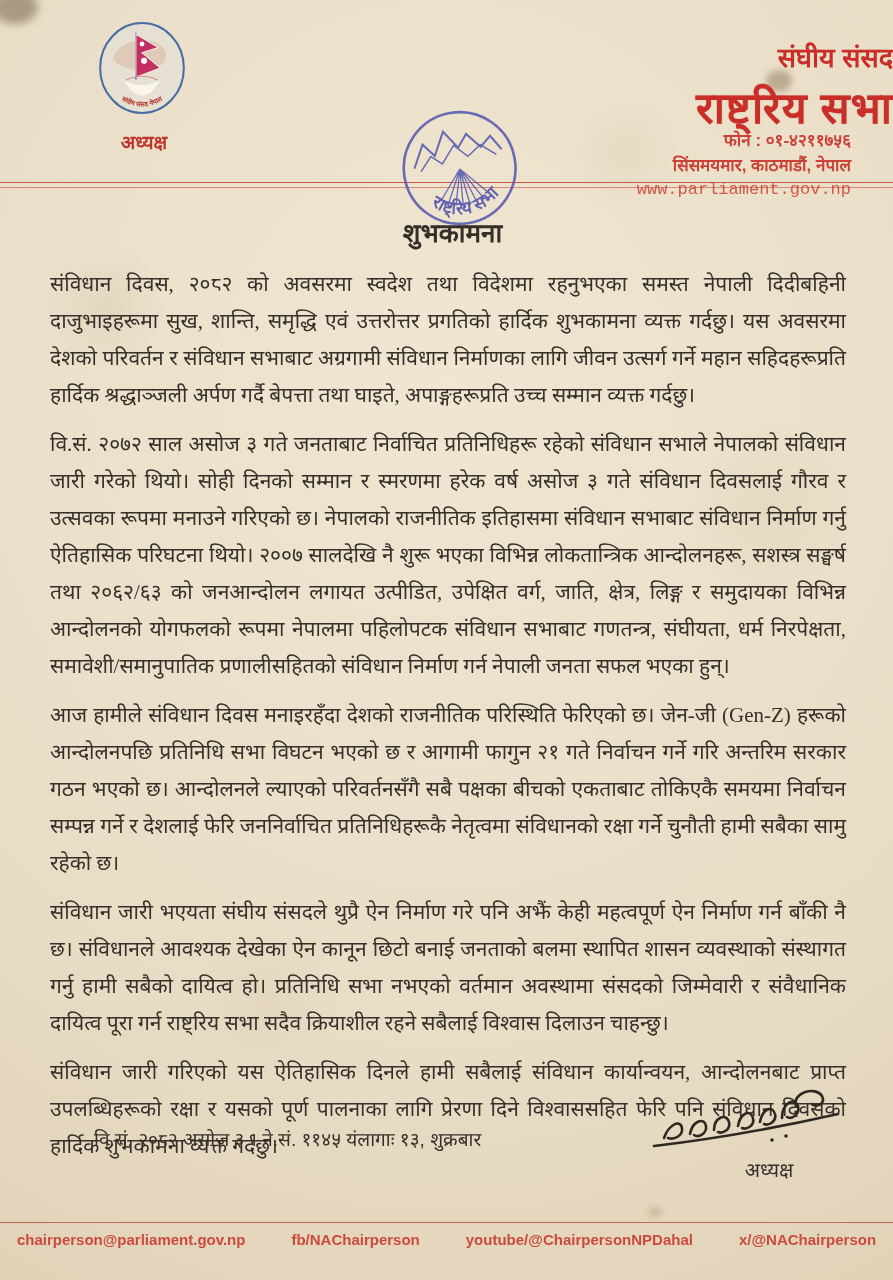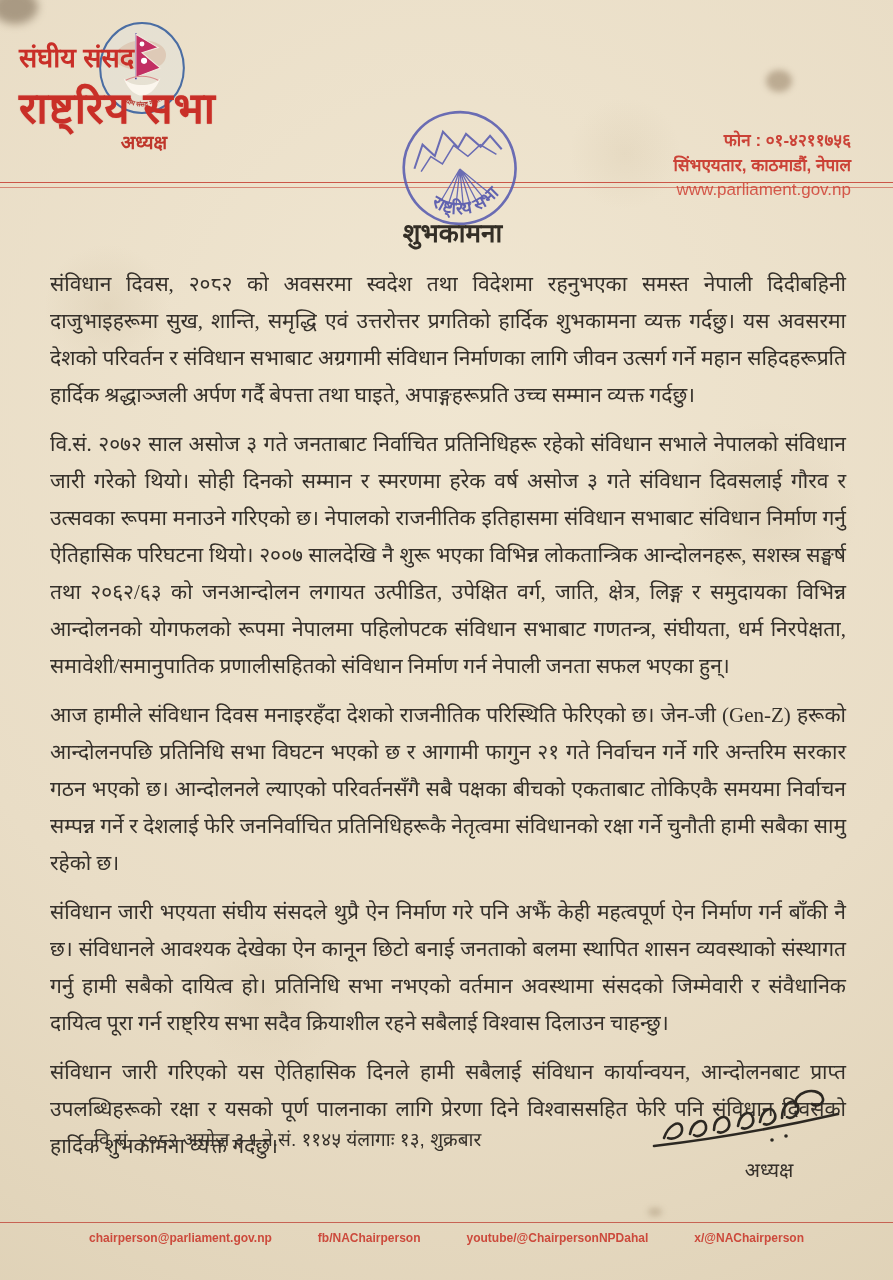--- a/index.html
+++ b/index.html
@@ -25,28 +25,28 @@
   .stain-2 { left:-8px; top:-10px; width:46px; height:34px; background:rgba(90,72,48,.45); filter:blur(4px); }
   .stain-3 { left:648px; top:1208px; width:14px; height:8px; background:rgba(120,95,62,.30); }
 
   
   .emblem { position:absolute; left:96px; top:20px; width:92px; height:97px; }
   .official { position:absolute; left:28px; top:123px; width:232px; text-align:center;
               color:#bf372c; font-weight:bold; }
   .official-name  { font-size:21px; letter-spacing:.5px; }
   .official-title { font-size:19px; margin-top:6px; }
 
-  .org { position:absolute; left:0; right:0; top:38px; text-align:left; color:#c92f28;padding-left:19px; }
+  .org { position:absolute; left:0; right:0; top:38px; text-align:right; color:#c92f28;padding-left:19px; }
   .org-line1 { font-size:27px; font-weight:bold; }
   .org-line2 { font-size:43px; font-weight:bold; margin-top:2px; letter-spacing:1px;
                text-shadow:0 0 1px rgba(201,47,40,.5); }
 
   .contact { position:absolute; right:42px; top:101px; text-align:right;
              color:#cb4237; font-size:17px; font-weight:bold; line-height:1.45;margin-top:28px; }
-  .contact .website { color:#d4584a; font-weight:normal; }
+  .contact .website { color:#d4584a; font-weight:normal;font-family:Liberation Mono, monospace; }
 
   .header-rule { position:absolute; left:0; right:0; top:182px; height:4px;
                  border-top:1.6px solid rgba(198,62,50,.85);
                  border-bottom:1px solid rgba(198,62,50,.55); }
 
   .stamp { position:absolute; left:399px; top:104px; width:122px; height:132px;
            transform:rotate(-10deg); opacity:.88; }
 
   
   .doc-title { position:absolute; left:0; right:0; top:214px; text-align:center;
@@ -59,21 +59,21 @@
   .date-line { position:absolute; left:54px; top:1126px; font-size:19px; color:#35302a;margin-left:40px; }
 
   .sign-block { position:absolute; right:42px; top:1084px; width:210px; text-align:center; }
   .sign-block svg { display:block; margin:0 auto; }
   .signer-title { font-size:20px; color:#35302a; margin-top:-6px; padding-left:46px; }
 
   
   .footer-rule { position:absolute; left:0; right:0; top:1222px;
                  border-top:1.5px solid rgba(190,60,48,.75); }
   .footer { position:absolute; left:0; right:0; top:1231px; display:flex;
-            justify-content:center; gap:46px; color:#cc4a3c; font-size:12px; font-weight:bold; }
+            justify-content:center; gap:46px; color:#cc4a3c; font-size:15px; font-weight:bold; }
 </style>
 </head>
 <body>
 
 <div class="page">
 
   <div class="stain stain-1"></div>
   <div class="stain stain-2"></div>
   <div class="stain stain-3"></div>
 
@@ -96,21 +96,21 @@
     <div class="official-title">अध्यक्ष</div>
   </div>
 
   <div class="org">
     <div class="org-line1">संघीय संसद</div>
     <div class="org-line2">राष्ट्रिय सभा</div>
   </div>
 
   <div class="contact">
     <div class="phone">फोन  : ०१-४२११७५६</div>
-    <div class="address">सिंभएयतार, काठमाडौं, नेपाल</div>
+    <div class="address">सिंसमयमार, काठमाडौं, नेपाल</div>
     <div class="website">www.parliament.gov.np</div>
   </div>
 
   <div class="header-rule"></div>
 
   <svg class="stamp" viewBox="0 0 120 130">
     <circle cx="60" cy="63" r="55" fill="none" stroke="#585cb0" stroke-width="2.6"></circle>
     <path d="M16,56 L28,34 L38,47 L50,25 L62,43 L72,31 L84,46 L95,37 L104,52" fill="none" stroke="#585cb0" stroke-width="2"></path>
     <path d="M22,60 L34,47 L44,56 L58,40 L70,53 L84,44 L98,56" fill="none" stroke="#585cb0" stroke-width="1.5"></path>
     <path d="M60,64 L36,92 M60,64 L43,96 M60,64 L50,99 M60,64 L57,101 M60,64 L64,101 M60,64 L71,99 M60,64 L78,96 M60,64 L84,92" stroke="#585cb0" stroke-width="1.3"></path>

